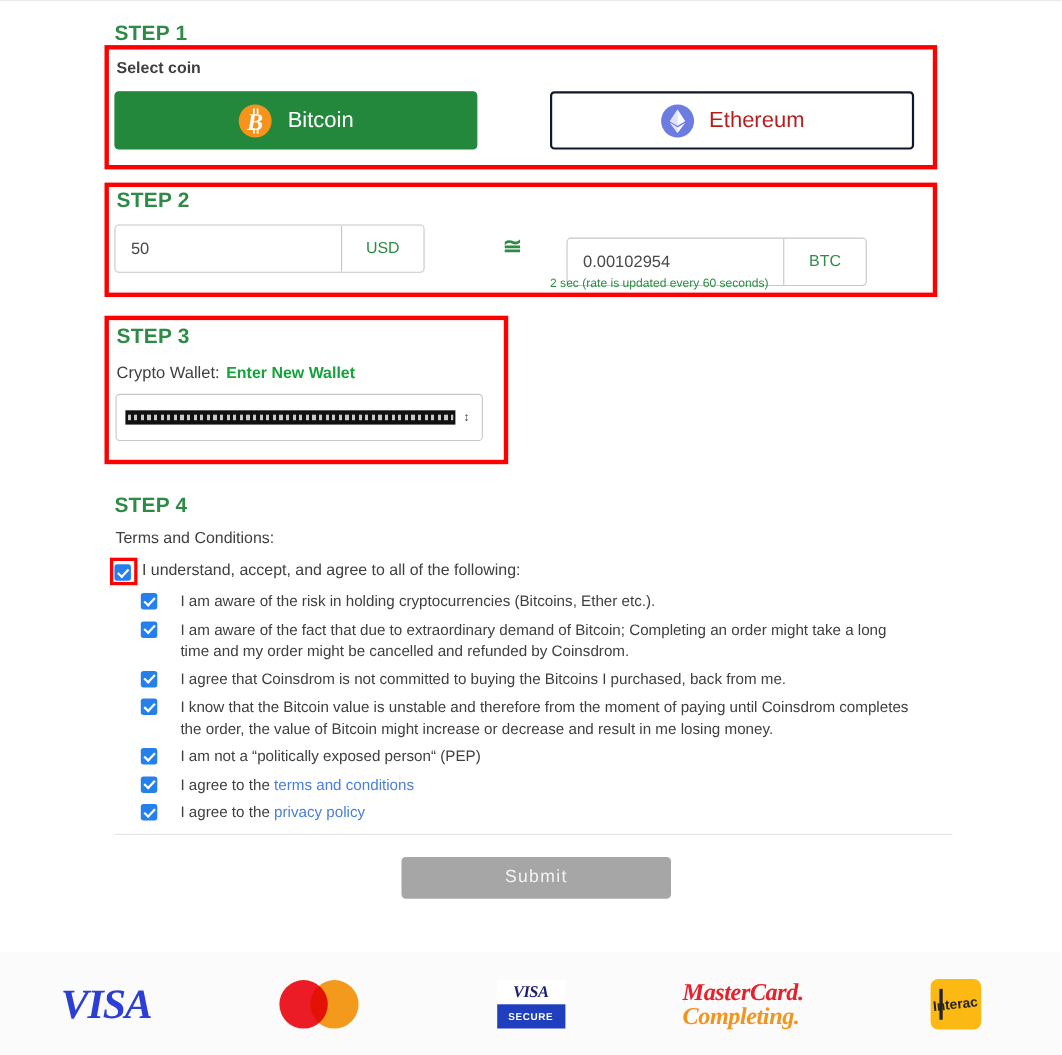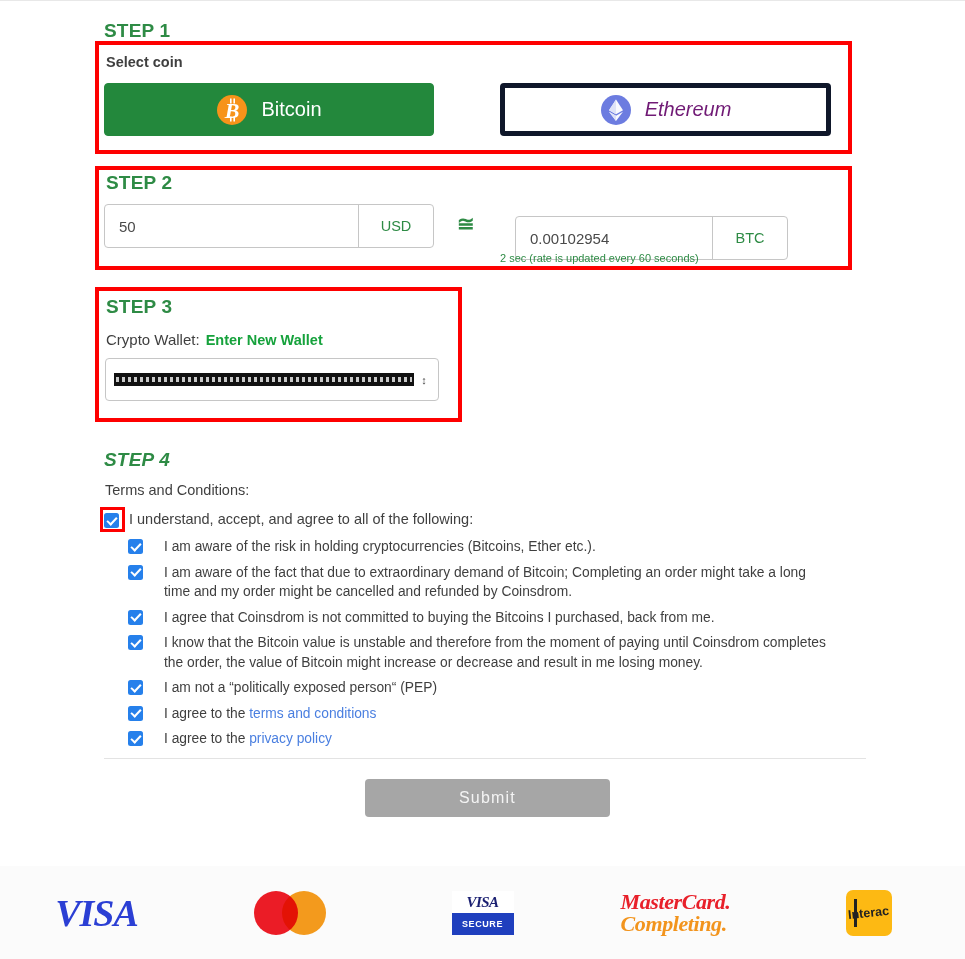--- a/index.html
+++ b/index.html
@@ -44,39 +44,38 @@
   }
   .coin-btn.btc {
     left: 104px; top: 83px; width: 330px;
     background: #23883c;
     border: 1px solid #23883c;
     color: #ffffff;
   }
   .coin-btn.eth {
     left: 500px; top: 83px; width: 331px;
     background: #ffffff;
-    border: 5px solid #0f172a;
-    color: #701a75;
-    font-style: italic;
+    border: 2px solid #0f172a;
+    color: #b91c1c;
   }
   .coin-ico { width: 32px; height: 32px; flex: 0 0 32px; }
 
   
   .s2-box   { left: 95px; top: 166px; width: 757px; height: 104px; }
   .s2-title { position: absolute; left: 106px; top: 172px; }
   .amt-group {
     position: absolute;
     display: flex;
     height: 44px;
     border: 1px solid #c6c6c6;
     border-radius: 4px;
     background: #fff;
     overflow: hidden;
   }
-  .amt-group.left  { left: 104px; top: 204px; width: 330px; }
+  .amt-group.left  { left: 104px; top: 204px; width: 282px; }
   .amt-group.right { left: 497px; top: 216px; width: 273px; margin-left: 18px; }
   .amt-input {
     flex: 1 1 auto;
     border: none;
     outline: none;
     padding: 0 14px;
     font-size: 15px;
     color: #4a4a4a;
     font-family: "Liberation Sans", sans-serif;
     background: transparent;
@@ -135,21 +134,21 @@
     opacity: .85;
   }
   .wallet-caret {
     flex: 0 0 12px;
     margin-left: 4px;
     font-size: 11px; line-height: 8px;
     color: #444; text-align: center;
   }
 
   
-  .s4-title { position: absolute; left: 104px; top: 449px; font-style: italic; }
+  .s4-title { position: absolute; left: 104px; top: 449px; }
   .s4-sub   { position: absolute; left: 105px; top: 482px; font-size: 14.5px; color: #3f3f3f; }
   .master-row {
     position: absolute; left: 104px; top: 511px;
     display: flex; align-items: flex-start; gap: 10px;
     font-size: 14.5px; color: #3f3f3f;
   }
   .master-box-hl {
     position: absolute; left: 100px; top: 507px;
     width: 25px; height: 25px;
     border: 3px solid #fe0000;

